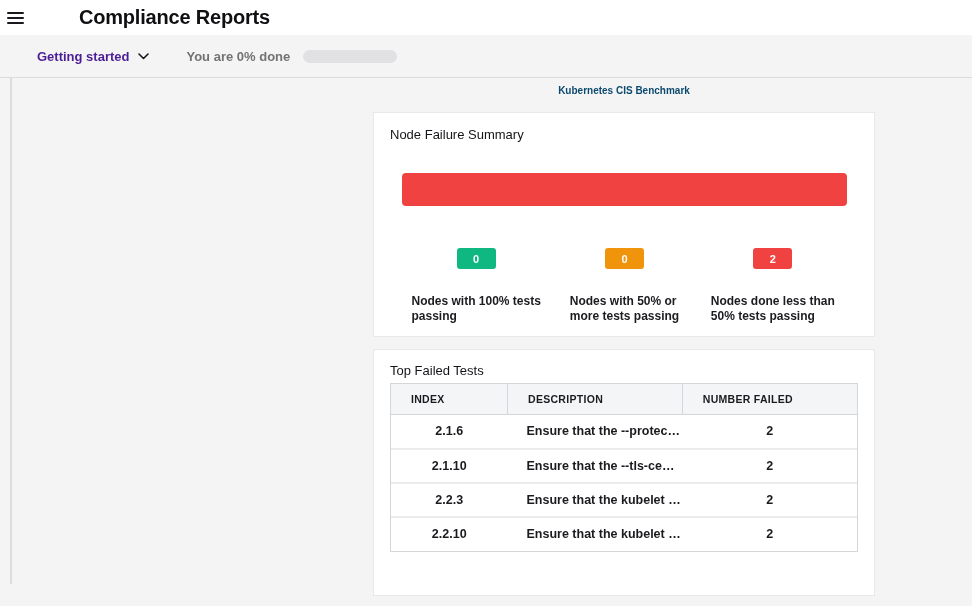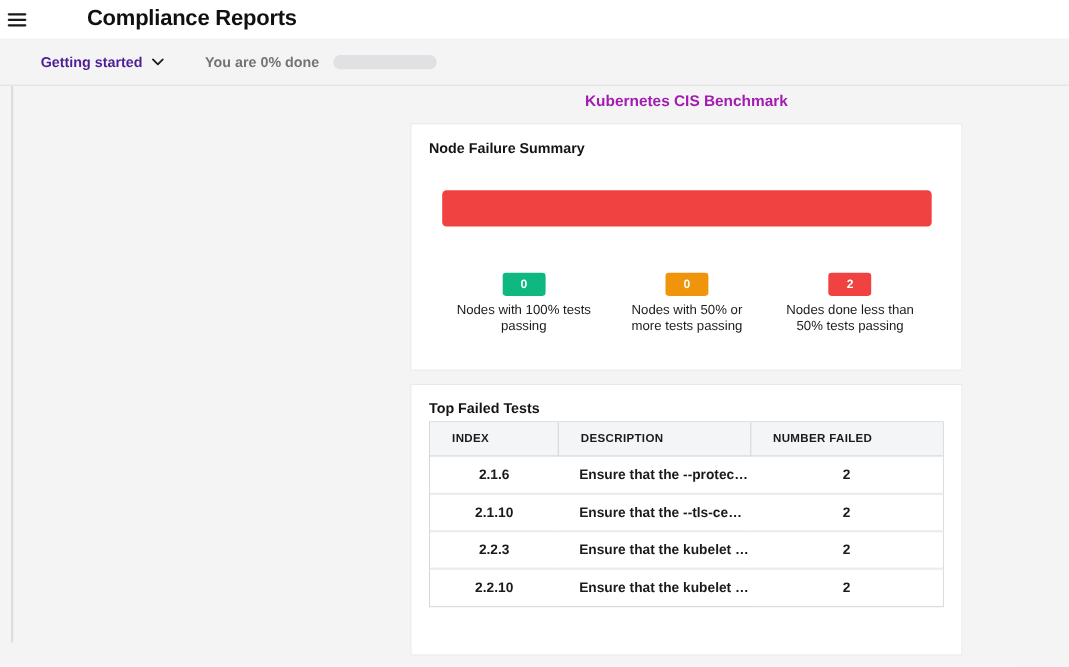--- a/index.html
+++ b/index.html
@@ -82,35 +82,35 @@
     position: absolute;
     left: 10px;
     top: 0;
     width: 2px;
     height: 506px;
     background: #dddde1;
   }
   .content { margin-left: 373px; width: 502px; }
   .page-heading {
     text-align: center;
-    font-size: 14px;
+    font-size: 10px;
     font-weight: 700;
     line-height: 16px;
     margin-bottom: 13px;
-    color: #a21caf;
+    color: #0c4a6e;
   }
 
   .card {
     background: #ffffff;
     border: 1px solid #e7e8ea;
     width: 502px;
   }
   .card h3 {
     font-size: 13px;
-    font-weight: 700;
+    font-weight: 400;
     line-height: 14px;
     color: #141418;
   }
 
   
   .card-summary { height: 225px; padding: 15px 16px; }
   .chart { margin: 31px 11px 0 12px; }
   .failure-bar { height: 33px; border-radius: 4px; background: #f04240; width: 100%; }
   .stats { display: flex; margin: 42px 11px 0 12px; }
   .stat { flex: 1; display: flex; flex-direction: column; align-items: center; }
@@ -120,25 +120,24 @@
     padding: 0 8px;
     border-radius: 3px;
     color: #ffffff;
     font-size: 11px;
     font-weight: 700;
     display: flex;
     align-items: center;
     justify-content: center;
   }
   .stat-label {
-    margin-top: 5px;
+    margin-top: 25px;
     font-size: 12px;
     line-height: 15px;
-    font-weight: 400;
-    text-align: center;
+    font-weight: 700;
     color: #1c1c20;
   }
   .stat-label span { display: block; }
 
   
   .card-failed { margin-top: 12px; height: 247px; padding: 14px 16px; }
   .table-wrap { margin-top: 5px; border: 1px solid #d4d6d9; }
   table { width: 100%; border-collapse: collapse; table-layout: fixed; }
   col.c1 { width: 25%; } col.c2 { width: 37.5%; } col.c3 { width: 37.5%; }
   thead th {

